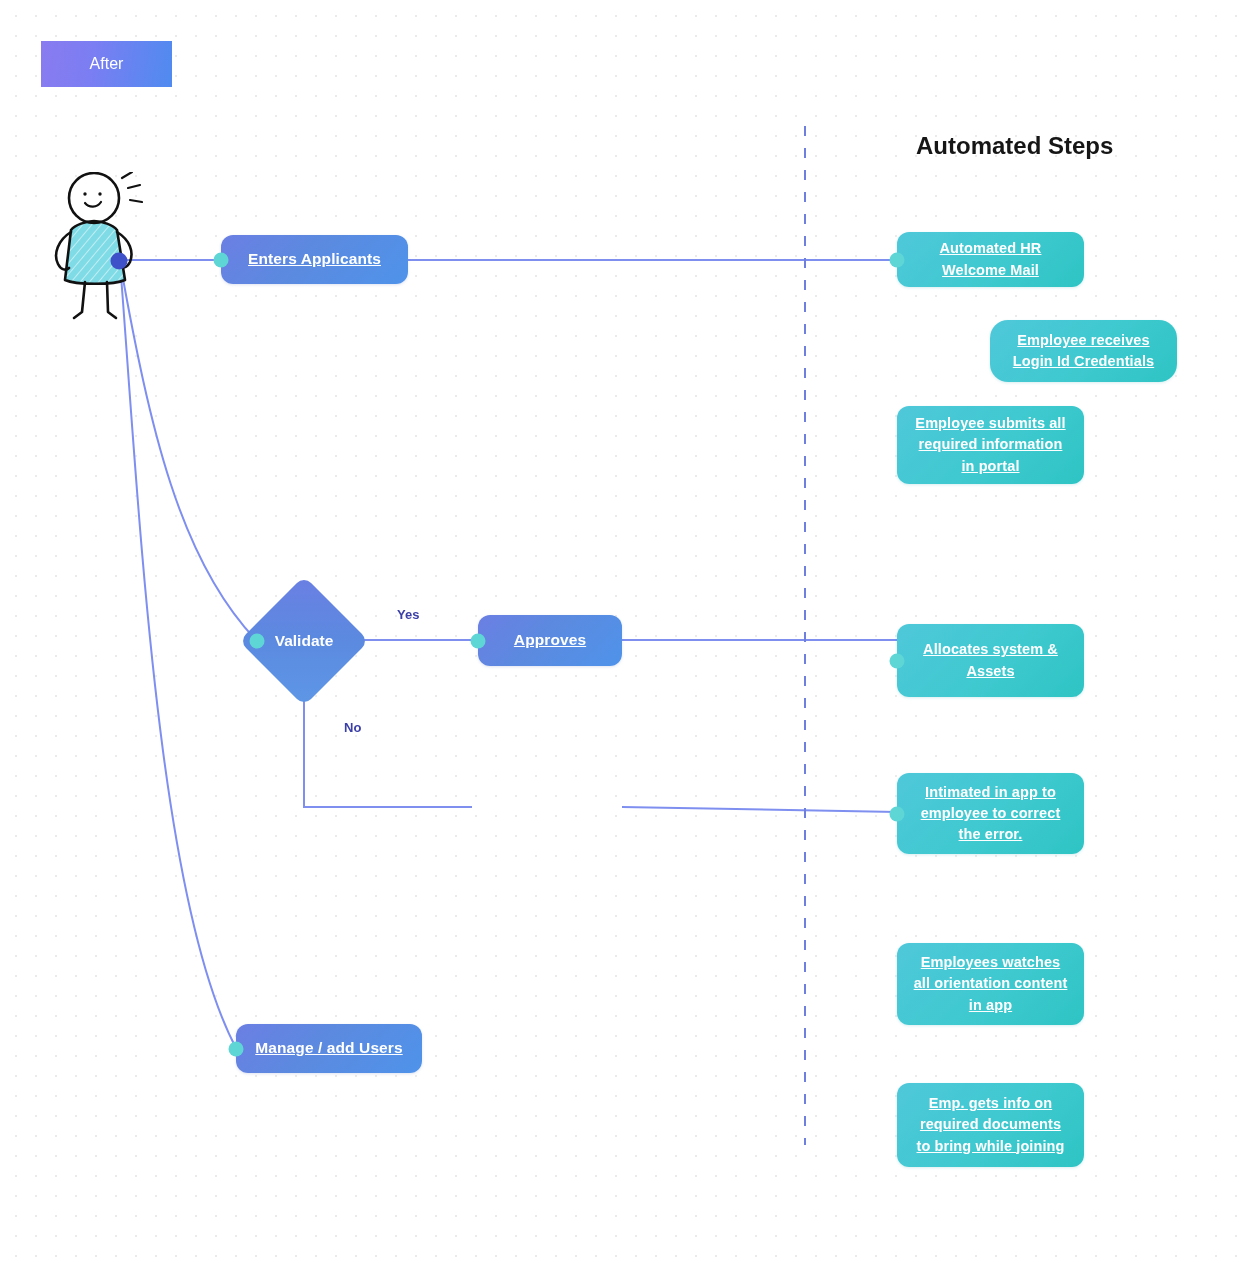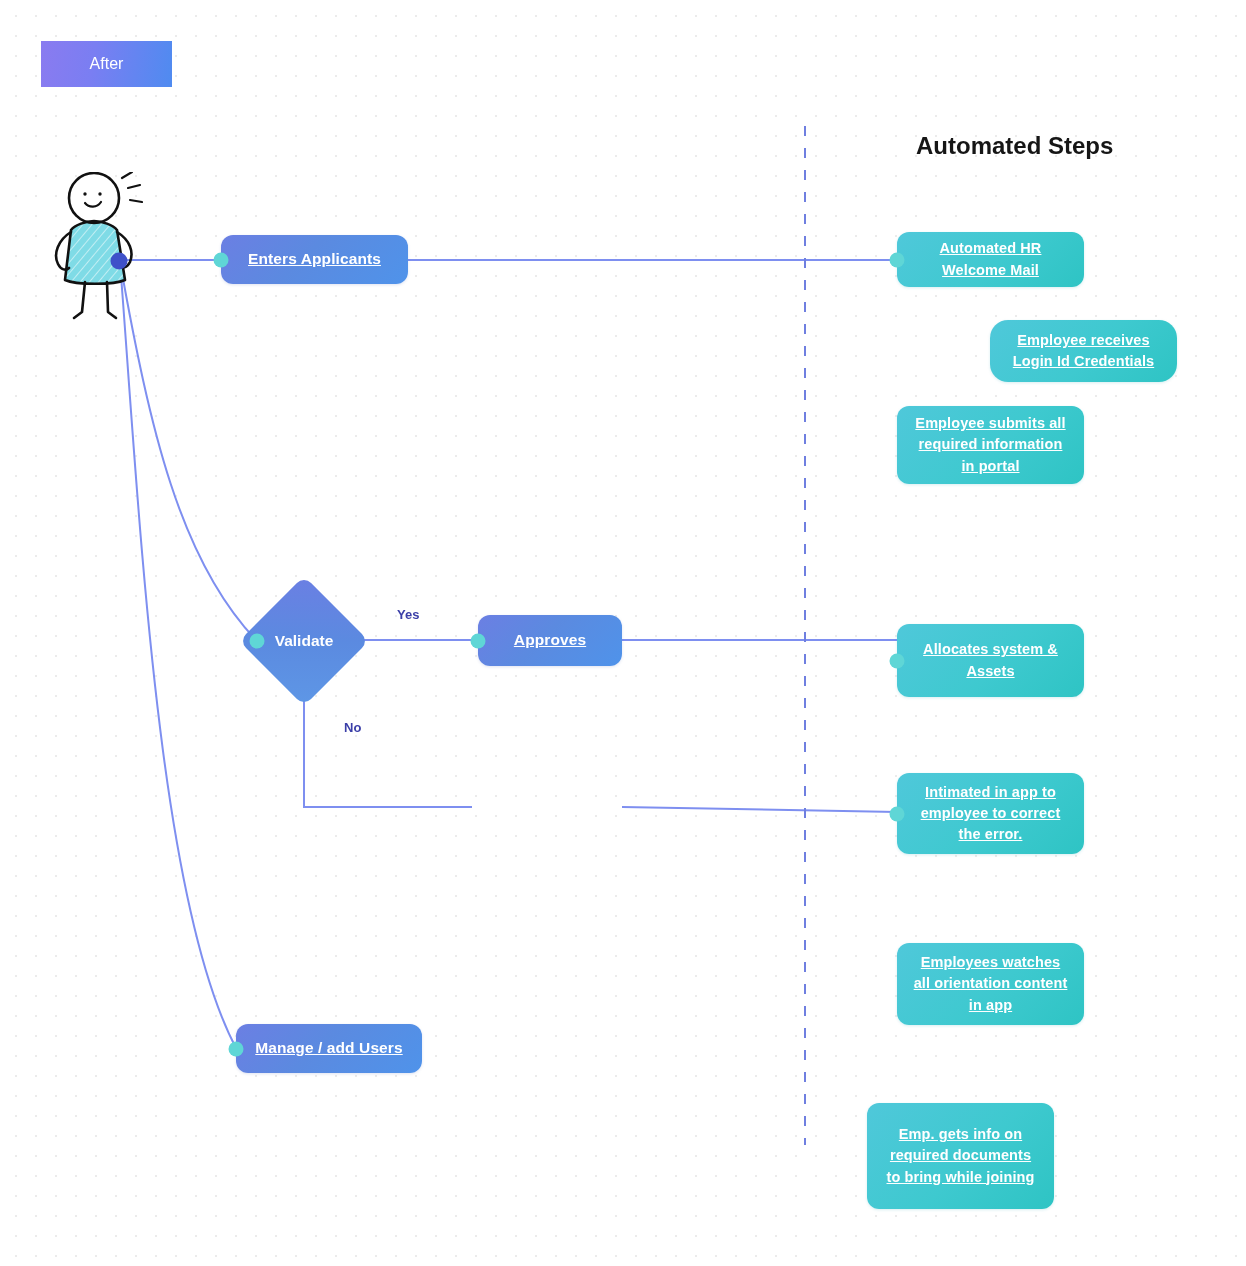--- a/index.html
+++ b/index.html
@@ -263,19 +263,19 @@
 in app</span>
   </div>
 
   <div class="node node-teal" style="left:897px;top:773px;width:187px;height:81px;">
     <span class="handle handle-teal" style="left:0px;"></span>
     <span class="node-label">Intimated in app to
 employee to correct
 the error.</span>
   </div>
 
-  <div class="node node-teal" style="left:867px;top:1083px;width:187px;height:106px;margin-top:20px;">
+  <div class="node node-teal" style="left:897px;top:1083px;width:187px;height:84px;">
     <span class="node-label">Emp. gets info on
 required documents
 to bring while joining</span>
   </div>
 
 </div>
 
 </body></html>

